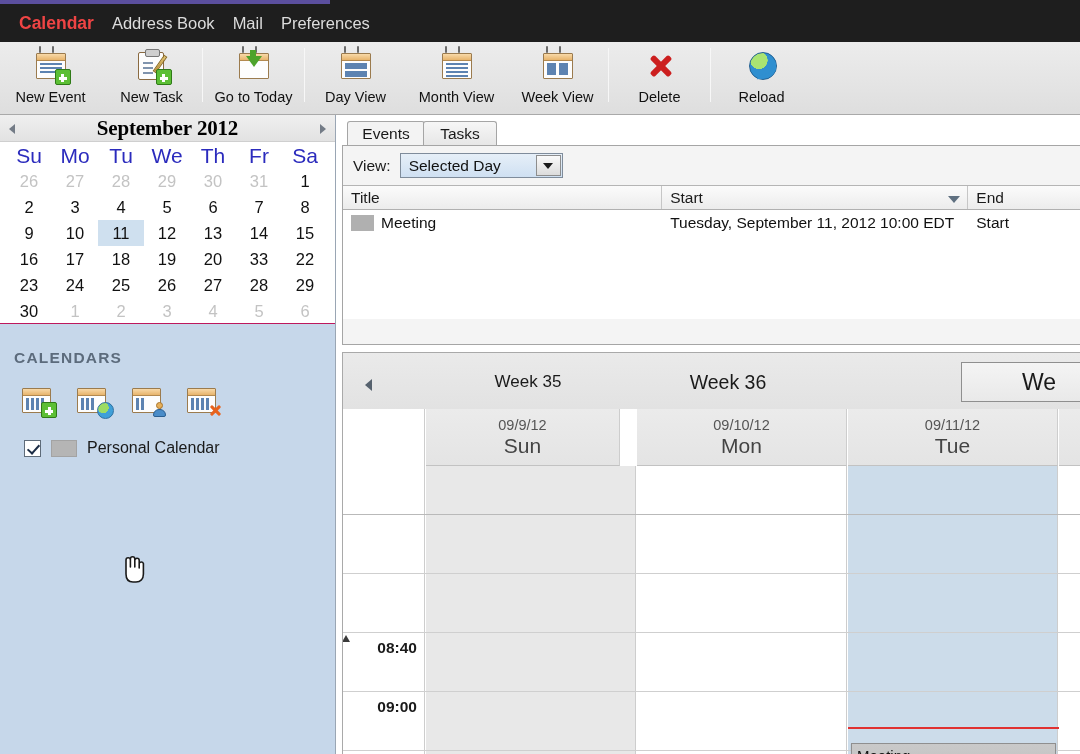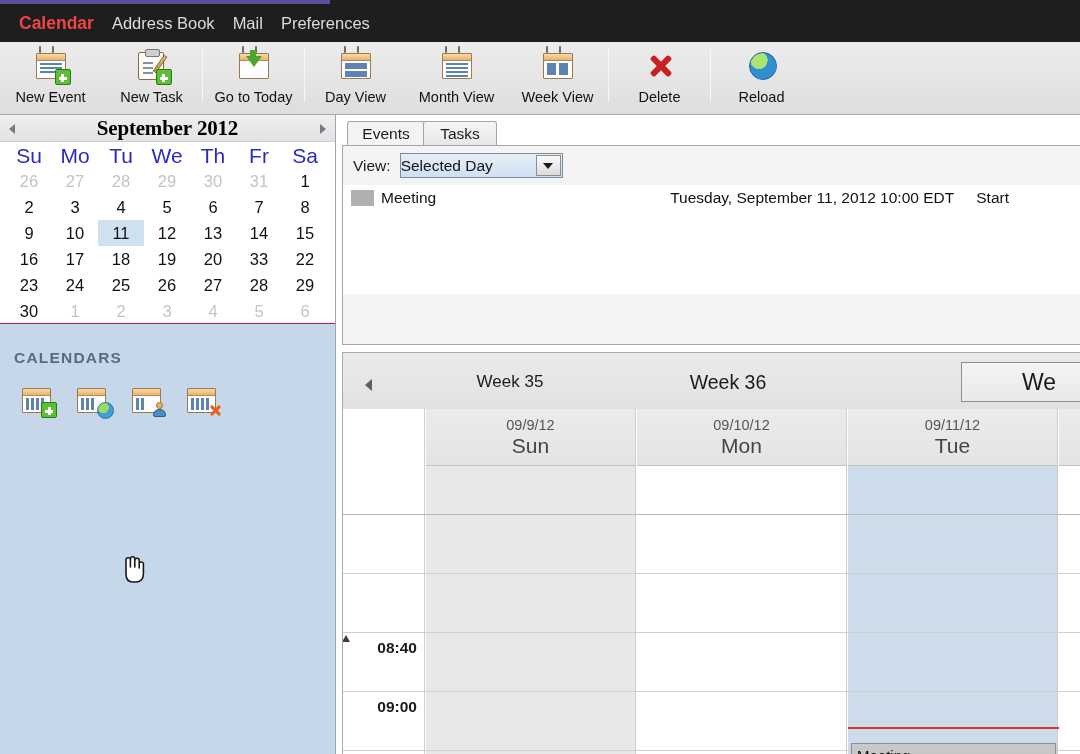--- a/index.html
+++ b/index.html
@@ -249,21 +249,21 @@
     position: absolute; left: 5px; top: 30px; right: -1px; height: 200px;
     border: 1px solid #a5a5a5; background: #f4f4f4;
   }
   .viewrow { height: 39px; display: flex; align-items: center; padding-left: 10px; gap: 9px; }
   .viewlabel { font-size: 15.5px; color: #1a1a1a; }
   .combo {
     width: 163px; height: 25px; display: flex; align-items: center;
     background: linear-gradient(#e6eff8, #cfe0f2);
     border: 1px solid #7f8c9b; position: relative;
   }
-  .combo .val { font-size: 15.5px; color: #111; }
+  .combo .val { font-size: 15.5px; color: #111; padding-left: 8px; }
   .combo .btn {
     position: absolute; right: 1px; top: 1px; width: 25px; height: 21px;
     background: linear-gradient(#fafafa,#dcdcdc); border: 1px solid #8d8d8d;
     display: flex; align-items: center; justify-content: center;
   }
   .combo .btn:after {
     content: ""; width: 0; height: 0;
     border-left: 5px solid transparent; border-right: 5px solid transparent;
     border-top: 6px solid #1a1a1a;
   }
@@ -293,21 +293,21 @@
     background: linear-gradient(#eaeaea,#e2e2e2);
     border: 1px solid #a9a9a9; border-bottom: 1px solid #bdbdbd;
   }
   .wn-arrow { position: absolute; left: 22px; top: 26px; width: 0; height: 0;
     border-top: 6px solid transparent; border-bottom: 6px solid transparent;
     border-right: 7px solid #56626e; cursor: default; }
   .wn-tab {
     position: absolute; top: 9px; height: 40px; display: flex; align-items: center;
     justify-content: center; font-size: 19px; color: #1a1a1a; cursor: default;
   }
-  .wn-tab.w1 { left: 62px; width: 210px; font-size: 17px; }
+  .wn-tab.w1 { left: 80px; width: 210px; font-size: 17px; }
   .wn-tab.w2 { left: 280px; width: 210px; font-size: 19.5px; }
   .wn-tab.w3 {
     left: 618px; width: 250px; font-size: 23px;
     background: linear-gradient(#f4f4f4,#e9e9e9);
     border: 1px solid #8f8f8f; justify-content: flex-start; padding-left: 60px;
   }
 
   
   .gridwrap { position: absolute; left: 5px; top: 294px; right: -1px; bottom: -1px;
     border-left: 1px solid #a9a9a9; border-right: 1px solid #a9a9a9;
@@ -603,20 +603,27 @@
             <i style="width:3px;height:12px"></i>
                 <i style="width:3px;height:12px"></i>
                 <i style="width:3px;height:12px"></i>
                 <i style="width:3px;height:12px"></i>
               </div>
             </div>
           <div class="badge-x"></div>
         </div>
       </div>
 
+      <div class="cal-list">
+        <div class="cal-row">
+          <div class="chk"></div>
+          <div class="cal-swatch"></div>
+          <div class="cal-name">Personal Calendar</div>
+        </div>
+      </div>
     </div>
 
     <div class="cursor">
       <svg width="26" height="32" viewBox="0 0 26 32">
         <path d="M4 13 V5 a2.2 2.2 0 0 1 4.4 0 V12 V4 a2.2 2.2 0 0 1 4.4 0 V12 V5.5 a2.2 2.2 0 0 1 4.4 0 V13 V8.5 a2.2 2.2 0 0 1 4.2 0 V19 c0 5-3 8-7.4 8 h-3 C6.5 27 4 24 4 19 Z" fill="#ffffff" stroke="#1a1a1a" stroke-width="1.6" stroke-linejoin="round"></path>
       </svg>
     </div>
   </div>
 
   <div class="rightpane">
@@ -628,20 +635,28 @@
 
     <div class="eventsbox">
       <div class="viewrow">
         <div class="viewlabel">View:</div>
         <div class="combo">
           <div class="val">Selected Day</div>
           <div class="btn"></div>
         </div>
       </div>
 
+      <div class="tbl-head">
+        <div class="th" style="width:344px">Title</div>
+        <div class="th" style="width:330px">
+          <span>Start</span>
+          <span class="sortmark"></span>
+        </div>
+        <div class="th" style="width:120px;border-right:none">End</div>
+      </div>
 
       <div class="tbl-body">
         <div class="tr">
           <div class="td" style="width:344px">
             <span class="ev-swatch"></span>
             <span>Meeting</span>
           </div>
           <div class="td" style="width:330px">Tuesday, September 11, 2012 10:00 EDT</div>
           <div class="td" style="width:120px">Start</div>
         </div>
@@ -658,21 +673,21 @@
     <div class="gridwrap">
       <div class="scrollup"></div>
 
       <div class="daycol shade" style="left:83px;width:210px"></div>
       <div class="daycol white" style="left:294px;width:210px"></div>
       <div class="daycol sel" style="left:505px;width:210px"></div>
       <div class="daycol white" style="left:716px;width:26px"></div>
 
       <div class="gutter"></div>
 
-      <div class="dayhead" style="left:83px;width:210px">
+      <div class="dayhead" style="left:83px;width:194px">
         <div class="dh-date">09/9/12</div>
         <div class="dh-day">Sun</div>
       </div>
       <div class="dayhead" style="left:294px;width:210px">
         <div class="dh-date">09/10/12</div>
         <div class="dh-day">Mon</div>
       </div>
       <div class="dayhead" style="left:505px;width:210px">
         <div class="dh-date">09/11/12</div>
         <div class="dh-day">Tue</div>

